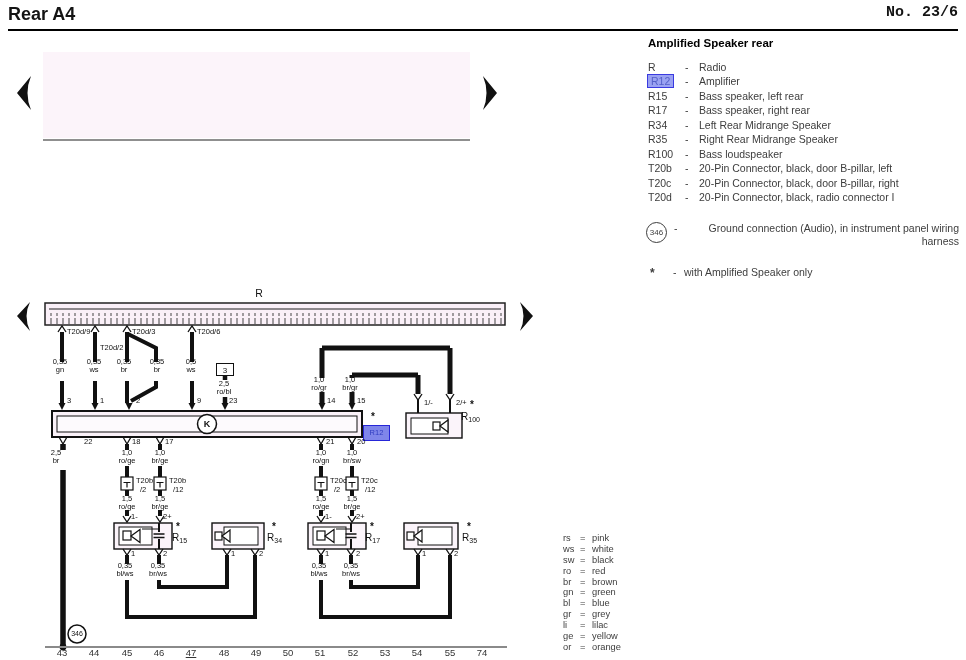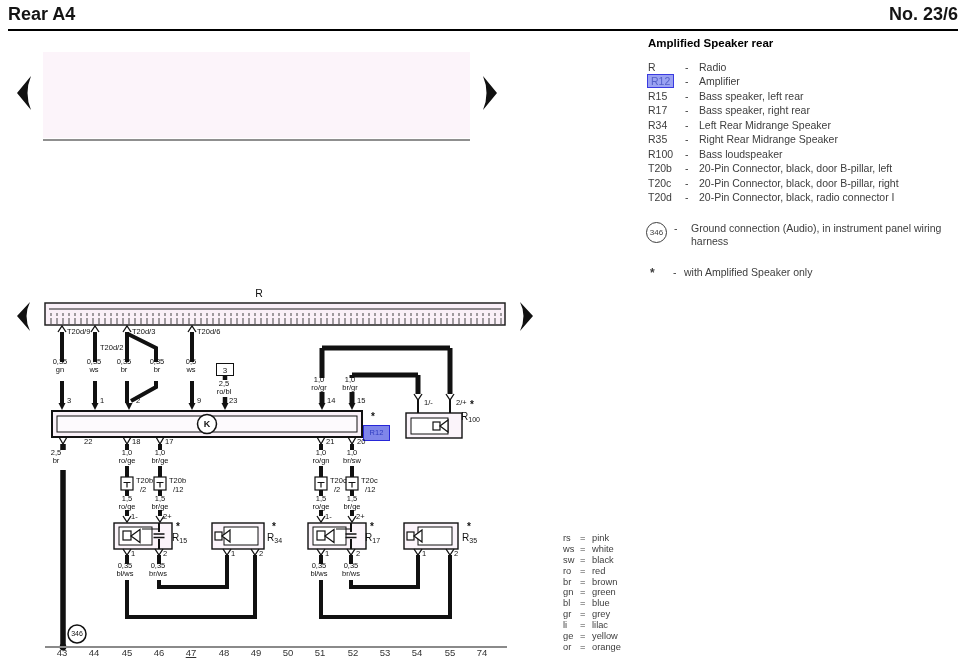--- a/index.html
+++ b/index.html
@@ -2,37 +2,37 @@
 <html><head>
 <meta charset="utf-8">
 <style>
   html,body{margin:0;padding:0;background:#fff;}
   #page{position:relative;width:966px;height:660px;background:#fff;overflow:hidden;
         font-family:"Liberation Sans",sans-serif;color:#141414;}
   
   #hdr{position:absolute;left:8px;top:0;width:950px;height:29px;border-bottom:2.2px solid #000;}
   .hmodel{position:absolute;left:0;top:4px;font-size:18px;font-weight:bold;}
   .htitle{position:absolute;left:0;right:0;top:9px;text-align:center;font-size:12.5px;font-weight:bold;}
-  .hpage{position:absolute;right:0;top:4px;font-size:18px;font-weight:bold;}
+  .hpage{position:absolute;right:0;top:4px;font-size:15px;font-weight:bold;font-family:Liberation Mono, monospace;}
   
   .toppanel{position:absolute;left:43px;top:52px;width:427px;height:86px;background:#fcf4fa;}
   .topline{position:absolute;left:43px;top:139px;width:427px;height:2px;background:#8f8f8f;}
   .arr{position:absolute;width:16px;height:38px;}
   
   #legend{position:absolute;left:648px;top:37px;width:310px;}
   .lg-title{font-size:11.5px;font-weight:bold;margin-bottom:12px;color:#000;}
   .lg-row{display:flex;height:14.45px;font-size:10.5px;color:#3d3d3d;align-items:flex-start;}
   .lg-key{width:37px;flex:none;}
   .lg-dash{width:14px;flex:none;}
   .hlbox{background:#9aa2f2;border:1px solid #3a3ae0;padding:0 3px;margin-left:-1px;color:#5560c8;}
   .gnote{position:absolute;left:646px;top:222px;display:flex;gap:7px;font-size:10.5px;color:#3d3d3d;}
   .gcircle{flex:none;width:19px;height:19px;border:1.4px solid #3d3d3d;border-radius:50%;
            font-size:8px;line-height:19px;text-align:center;}
   .gdash{flex:none;width:10px;}
-  .gdesc{width:268px;line-height:1.22;}
+  .gdesc{width:268px;line-height:1.22;text-align:right;}
   .snote{position:absolute;left:650px;top:266px;display:flex;font-size:10.5px;color:#3d3d3d;}
   .skey{width:23px;font-size:12px;font-weight:bold;}
   .sdash{width:11px;}
   
   #cc{position:absolute;left:563px;top:533px;}
   .cc-row{display:flex;height:10.9px;font-size:9.3px;color:#3d3d3d;}
   .cc-abbr{width:17px;}.cc-eq{width:12px;}
   
   .lb{position:absolute;font-size:7.5px;line-height:1.12;color:#111;white-space:nowrap;}
   .ct{transform:translateX(-50%);text-align:center;}

